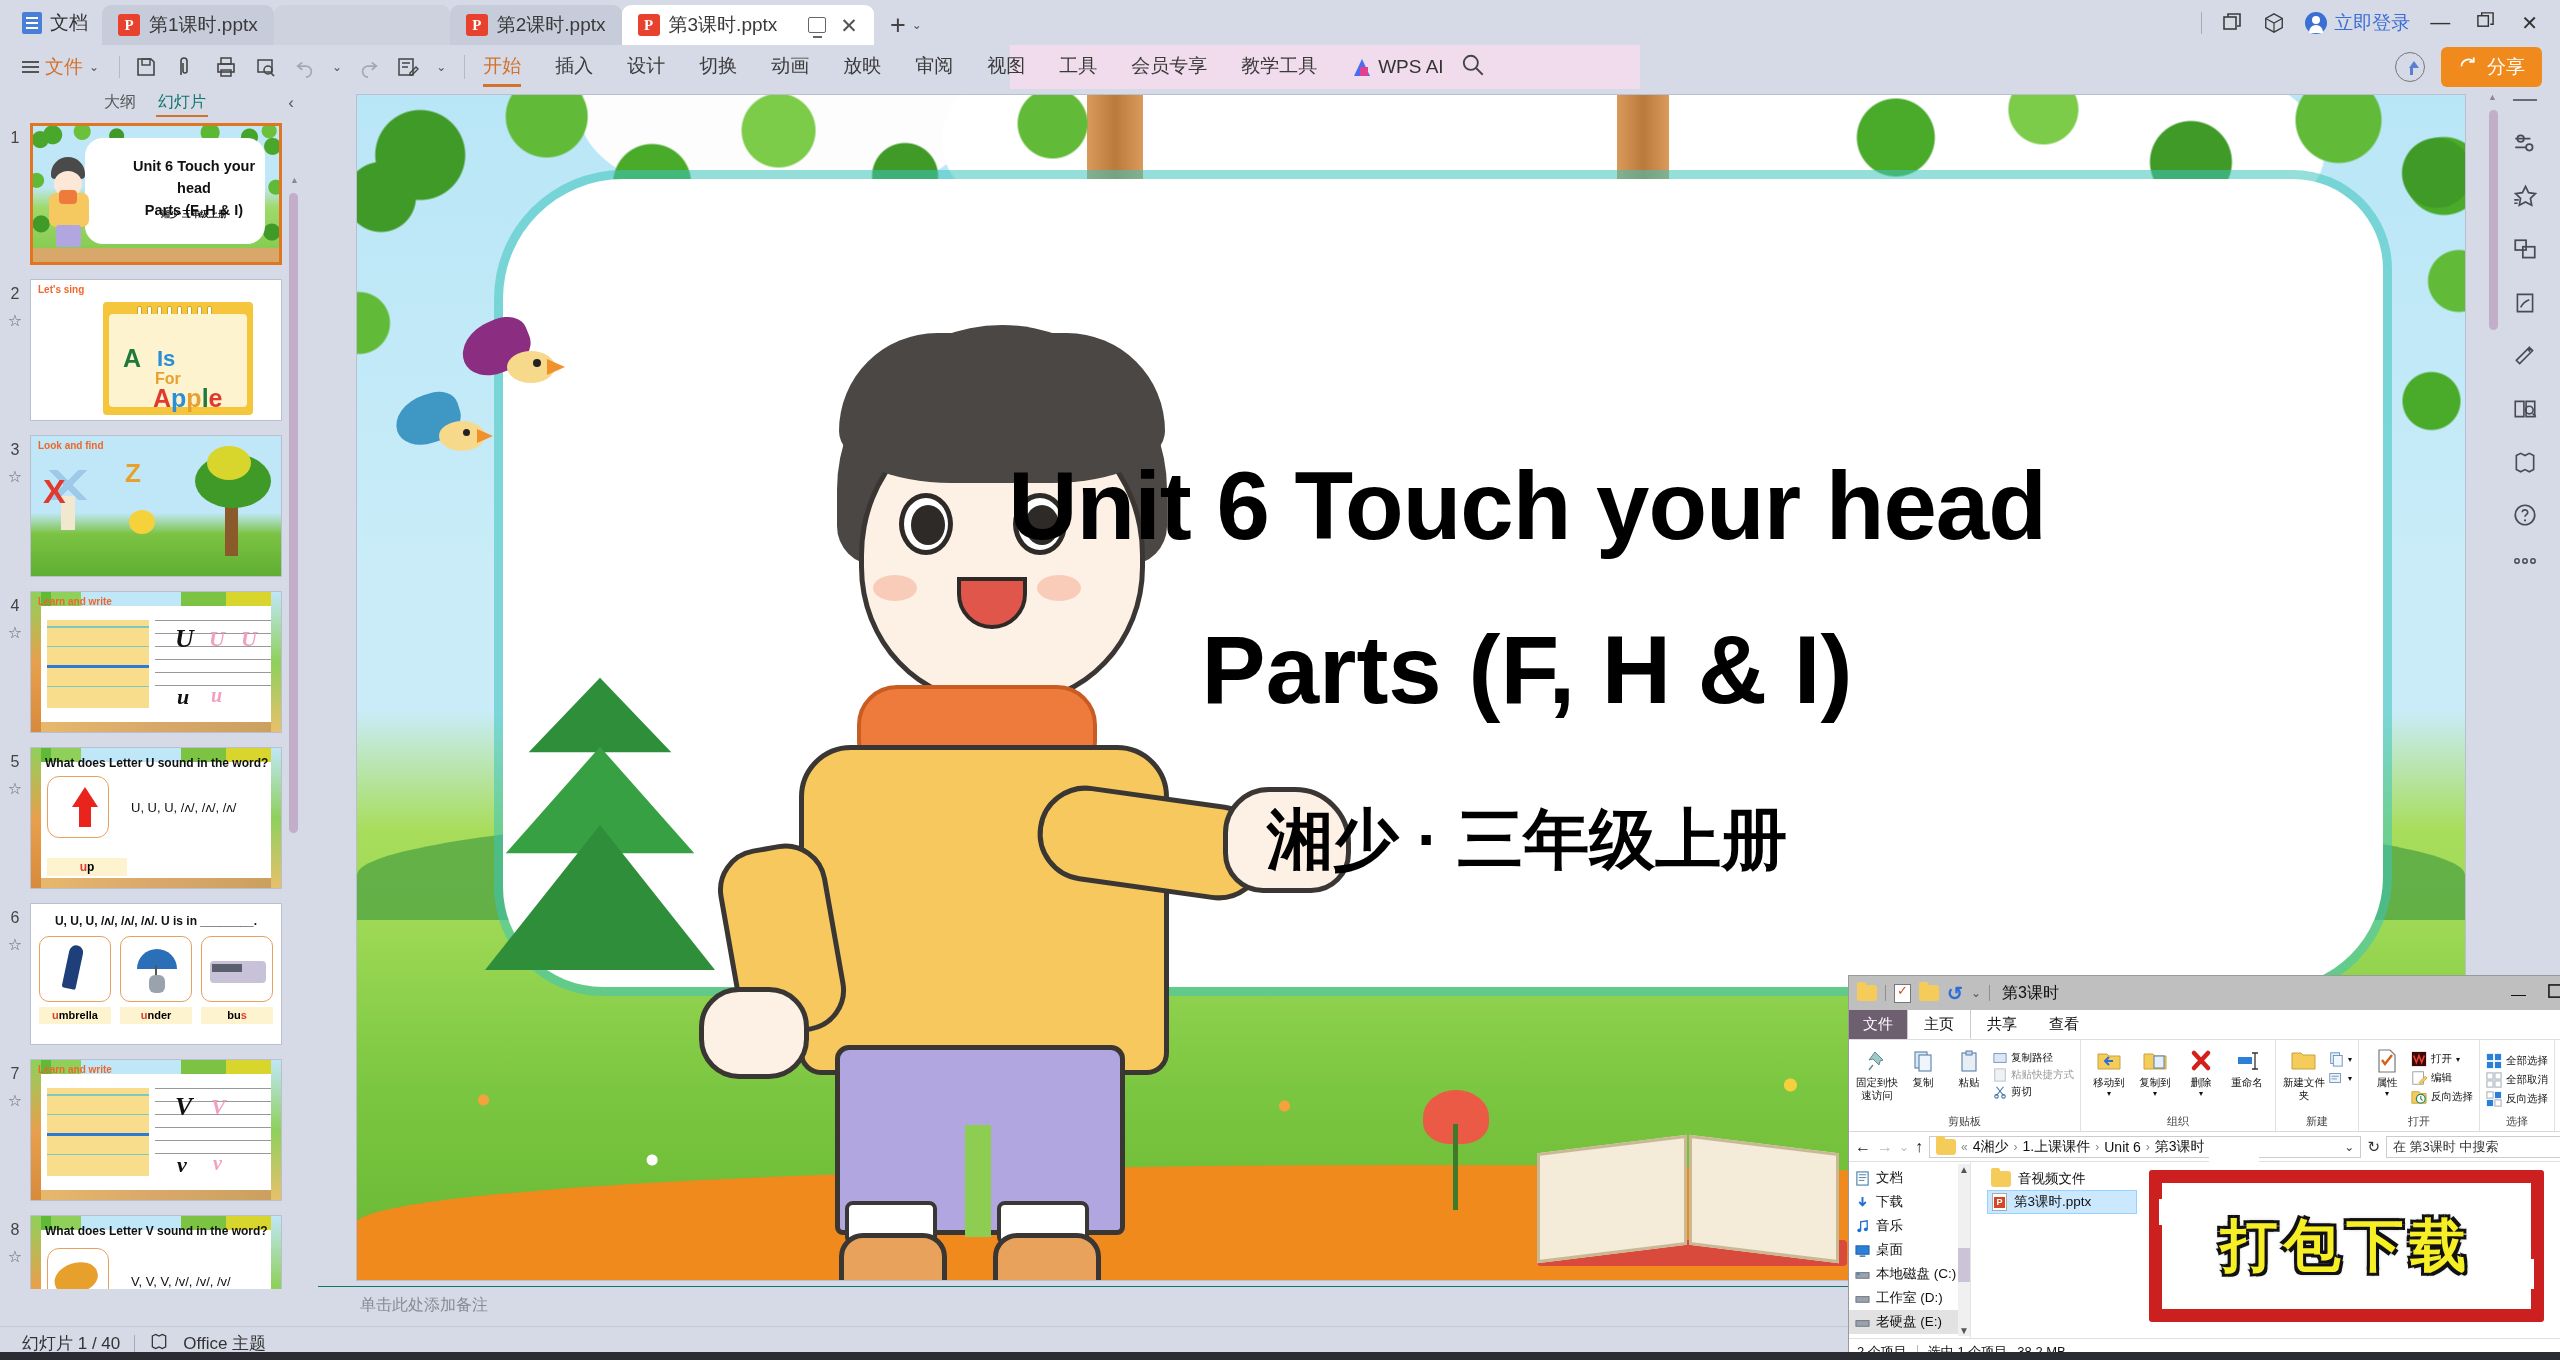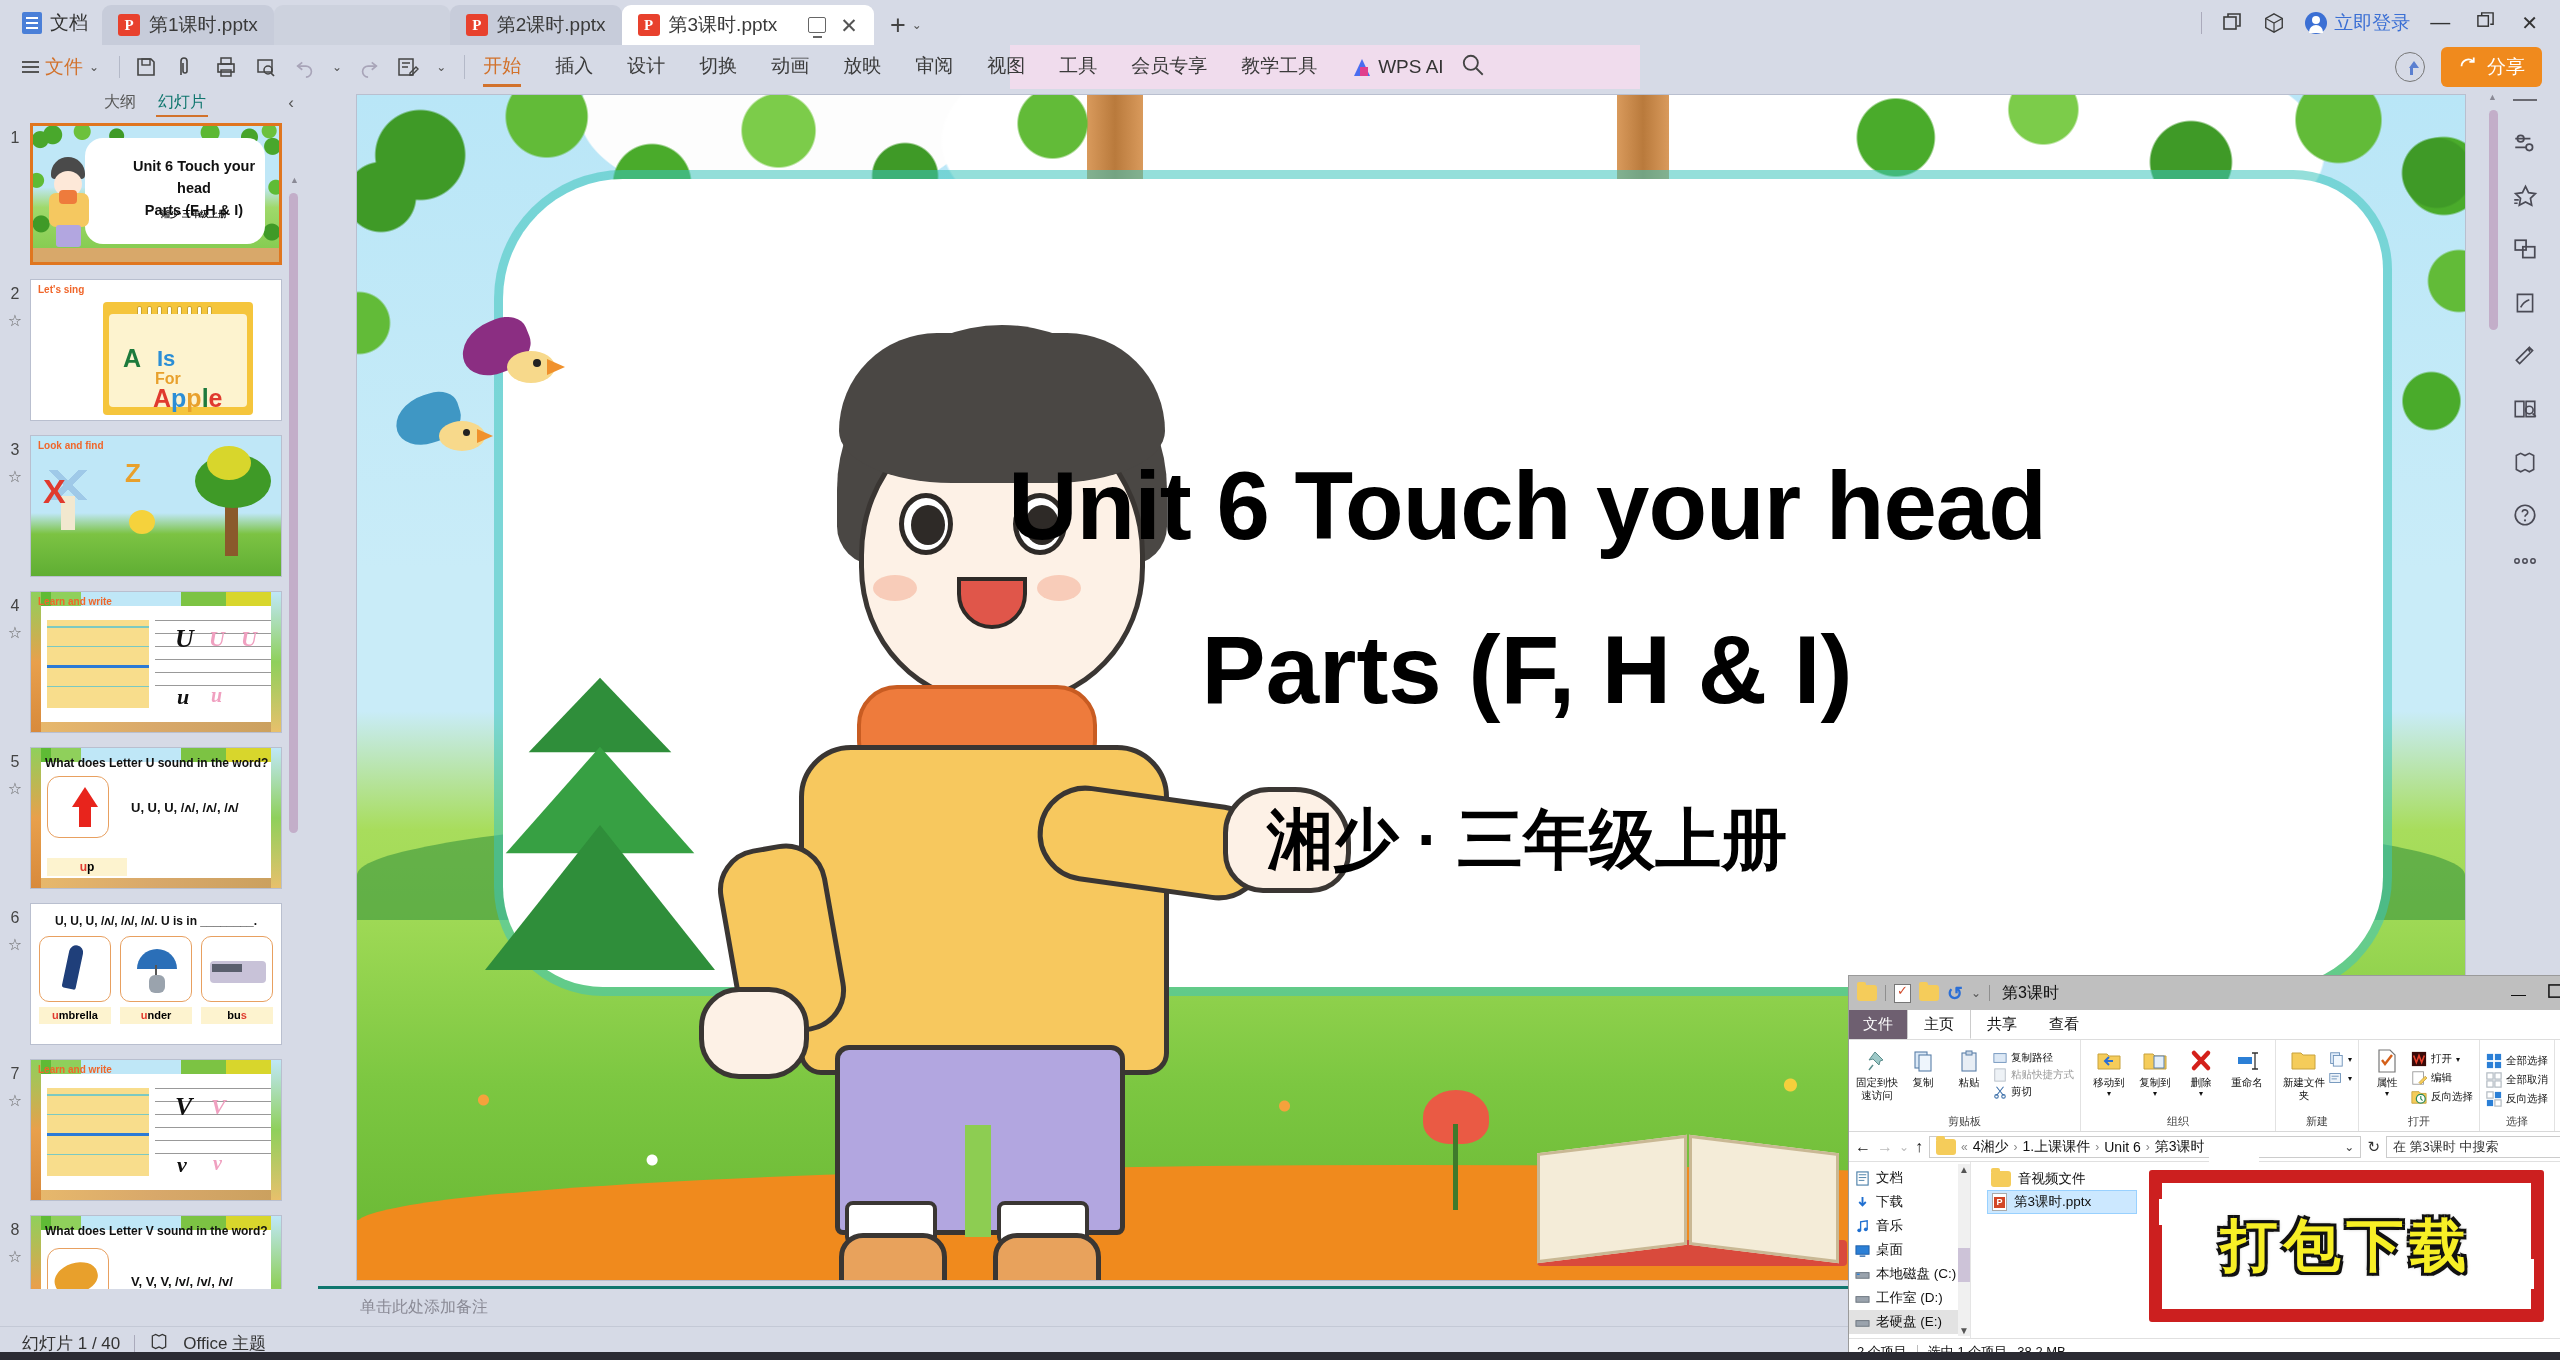--- a/index.html
+++ b/index.html
@@ -185,21 +185,21 @@
   .wr-lines i.bold{background:#2b7ad6;height:2.5px;}
   .wr-right{position:absolute;right:10px;top:28px;width:116px;height:92px;}
   .wr-right i{display:block;height:1px;background:#999;margin-bottom:12px;}
   .wr-let{position:absolute;font-style:italic;font-family:"Liberation Serif",serif;font-weight:bold;}
 
   .sc-q{position:absolute;inset:0;background:#fff;}
   .q-title{position:absolute;left:14px;top:8px;right:10px;font-size:12px;font-weight:bold;color:#111;}
   .q-box{position:absolute;left:16px;top:28px;width:62px;height:62px;border:1.6px solid #e8a060;border-radius:12px;}
   .q-arrow{position:absolute;left:24px;top:10px;width:0;height:0;border-left:13px solid transparent;border-right:13px solid transparent;border-bottom:20px solid #e8241c;}
   .q-arrow2{position:absolute;left:31px;top:28px;width:12px;height:22px;background:#e8241c;}
-  .q-txt{position:absolute;left:100px;top:52px;font-size:13px;font-weight:bold;color:#111;}
+  .q-txt{position:absolute;left:100px;top:52px;font-size:13px;font-weight:normal;color:#111;}
   .q-word{position:absolute;left:16px;bottom:12px;width:80px;height:18px;background:#fdf3cf;text-align:center;font-size:12px;font-weight:bold;line-height:18px;}
   .q-word span.r{color:#e03a2e;}
 
   .sc-three{position:absolute;inset:0;background:#fff;}
   .t3-title{position:absolute;left:0;right:0;top:10px;text-align:center;font-size:12px;font-weight:bold;color:#111;}
   .t3-row{position:absolute;left:8px;right:8px;top:32px;display:flex;gap:8px;justify-content:space-between;}
   .t3-card{width:72px;}
   .t3-img{height:66px;border:1.4px solid #e8a060;border-radius:10px;position:relative;overflow:hidden;background:#fff;}
   .t3-cap{margin-top:5px;height:17px;background:#fdf3cf;text-align:center;font-size:11px;font-weight:bold;line-height:17px;}
   .t3-cap span.r{color:#e03a2e;}
@@ -323,21 +323,21 @@
   .s-title1, .s-title2, .s-sub {
     position:absolute; left:430px; width:1480px; text-align:center; color:#000;
     font-family:"Liberation Sans", sans-serif;
   }
   .s-title1 { top:356px; font-size:96px; font-weight:bold; letter-spacing:-1px;}
   .s-title2 { top:520px; font-size:96px; font-weight:bold;}
   .s-sub { top:700px; font-size:66px; font-weight:bold; }
 
   .notes {
     position:absolute; left:318px; top:1286px; width:2155px; height:38px;
-    border-top:3px solid #0f766e; font-size:16px; color:#8a8a95;
+    border-top:1px solid #0f766e; font-size:16px; color:#8a8a95;
     padding: 8px 0 0 42px;
   }
 
   
   .statusbar {
     position:absolute;left:0;bottom:0;width:2560px;height:34px;background:#d6dae6;
     display:flex;align-items:center;gap:14px;padding-left:22px;font-size:17px;color:#333;
     border-top:1px solid #c4c9d6;
   }
   .sb-sep{width:1px;height:18px;background:#aab;}

